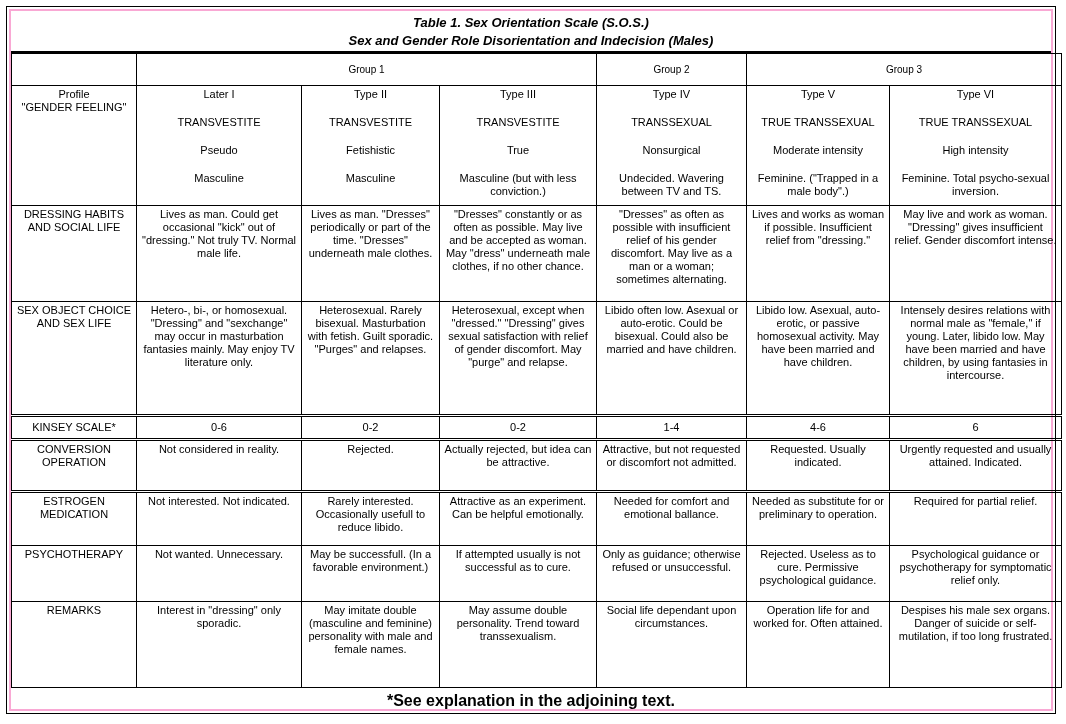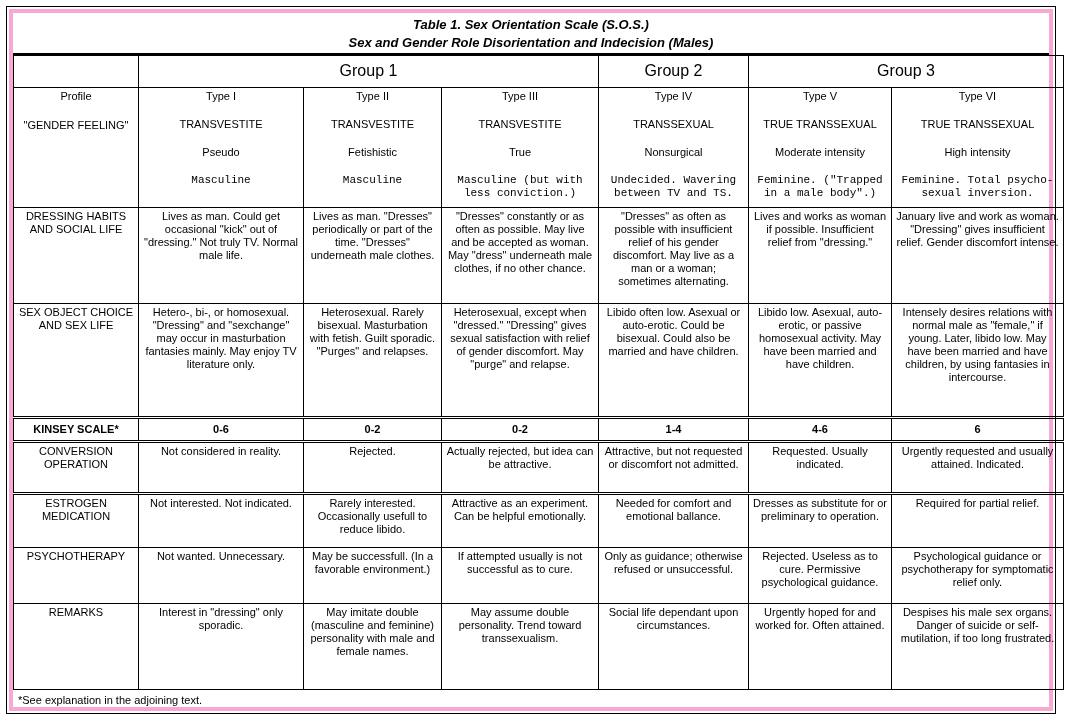--- a/index.html
+++ b/index.html
@@ -12,21 +12,21 @@
   }
   .frame {
     position: absolute;
     left: 6px; top: 6px;
     width: 1050px; height: 708px;
     border: 1px solid #000;
     padding: 2px;
     box-sizing: border-box;
   }
   .inner {
-    border: 4px solid #f9a8d4;
+    border: 2px solid #f9a8d4;
     width: 100%; height: 100%;
     box-sizing: border-box;
     display: flex;
     flex-direction: column;
   }
   .title-block {
     text-align: center;
     font-weight: bold;
     font-style: italic;
     font-size: 13px;
@@ -43,47 +43,48 @@
   }
   table.sos td {
     border: 1px solid #000;
     padding: 2px 4px;
     text-align: center;
     vertical-align: top;
     overflow: hidden;
   }
   td.gsep { border-left: 3px double #000; }
   tr.group-row { height: 32px; }
-  tr.group-row td { vertical-align: middle; font-size: 16px; }
+  tr.group-row td { vertical-align: middle; font-size: 10px; }
   tr.profile-row { height: 120px; }
   tr.r-dressing { height: 96px; }
   tr.r-sexobj { height: 114px; margin-left: 39px; }
-  tr.r-kinsey { height: 24px; font-weight: bold; }
+  tr.r-kinsey { height: 24px; }
   tr.r-kinsey td {
     vertical-align: middle;
     border-top: 3px double #000;
     border-bottom: 3px double #000;
   }
   tr.r-conversion { height: 52px; }
   tr.r-estrogen { height: 54px; }
   tr.r-estrogen td { border-top: 3px double #000; }
   tr.r-psycho { height: 56px; }
   tr.r-remarks { height: 86px; }
   td.rowlabel { padding-top: 4px; }
   td.profile-label { vertical-align: top; padding-top: 32px; }
-  td.profile-label .plabel1 { margin-bottom: 16px; }
+  td.profile-label .plabel1 { }
   .pline { margin-bottom: 15px; }
-  .pline.last { margin-bottom: 0; font-family: Liberation Mono, monospace; }
+  .pline.last { margin-bottom: 0; }
   td.pcell { padding-top: 4px; }
   .footnotes {
     flex: 1;
-    text-align: left;
-    font-size: 11px;
+    text-align: center;
+    font-size: 16px;
     line-height: 1.3;
     padding: 3px 5px 2px;
+    font-weight: bold;
   }
 </style>
 </head>
 <body>
 
 <div class="frame">
   <div class="inner">
 
     <div class="title-block">
       <div>Table 1. Sex Orientation Scale (S.O.S.)</div>
@@ -108,21 +109,21 @@
         <td>Group 2</td>
         <td colspan="2">Group 3</td>
       </tr>
 
       <tr class="profile-row">
         <td class="profile-label">
           <div class="plabel1">Profile</div>
           <div>"GENDER FEELING"</div>
         </td>
         <td class="pcell">
-          <div class="pline">Type I</div>
+          <div class="pline">Later I</div>
           <div class="pline">TRANSVESTITE</div>
           <div class="pline">Pseudo</div>
           <div class="pline last">Masculine</div>
         </td>
         <td class="pcell">
           <div class="pline">Type II</div>
           <div class="pline">TRANSVESTITE</div>
           <div class="pline">Fetishistic</div>
           <div class="pline last">Masculine</div>
         </td>
@@ -152,21 +153,21 @@
         </td>
       </tr>
 
       <tr class="r-dressing">
         <td class="rowlabel">DRESSING HABITS AND SOCIAL LIFE</td>
         <td>Lives as man. Could get occasional "kick" out of "dressing." Not truly TV. Normal male life.</td>
         <td>Lives as man. "Dresses" periodically or part of the time. "Dresses" underneath male clothes.</td>
         <td class="gsep">"Dresses" constantly or as often as possible. May live and be accepted as woman. May "dress" underneath male clothes, if no other chance.</td>
         <td>"Dresses" as often as possible with insufficient relief of his gender discomfort. May live as a man or a woman; sometimes alternating.</td>
         <td>Lives and works as woman if possible. Insufficient relief from "dressing."</td>
-        <td class="gsep">January live and work as woman. "Dressing" gives insufficient relief. Gender discomfort intense.</td>
+        <td class="gsep">May live and work as woman. "Dressing" gives insufficient relief. Gender discomfort intense.</td>
       </tr>
 
       <tr class="r-sexobj">
         <td class="rowlabel">SEX OBJECT CHOICE AND SEX LIFE</td>
         <td>Hetero-, bi-, or homosexual. "Dressing" and "sexchange" may occur in masturbation fantasies mainly. May enjoy TV literature only.</td>
         <td>Heterosexual. Rarely bisexual. Masturbation with fetish. Guilt sporadic. "Purges" and relapses.</td>
         <td class="gsep">Heterosexual, except when "dressed." "Dressing" gives sexual satisfaction with relief of gender discomfort. May "purge" and relapse.</td>
         <td>Libido often low. Asexual or auto-erotic. Could be bisexual. Could also be married and have children.</td>
         <td>Libido low. Asexual, auto-erotic, or passive homosexual activity. May have been married and have children.</td>
         <td class="gsep">Intensely desires relations with normal male as "female," if young. Later, libido low. May have been married and have children, by using fantasies in intercourse.</td>
@@ -191,41 +192,41 @@
         <td>Requested. Usually indicated.</td>
         <td class="gsep">Urgently requested and usually attained. Indicated.</td>
       </tr>
 
       <tr class="r-estrogen">
         <td class="rowlabel">ESTROGEN MEDICATION</td>
         <td>Not interested. Not indicated.</td>
         <td>Rarely interested. Occasionally usefull to reduce libido.</td>
         <td class="gsep">Attractive as an experiment. Can be helpful emotionally.</td>
         <td>Needed for comfort and emotional ballance.</td>
-        <td>Dresses as substitute for or preliminary to operation.</td>
+        <td>Needed as substitute for or preliminary to operation.</td>
         <td class="gsep">Required for partial relief.</td>
       </tr>
 
       <tr class="r-psycho">
         <td class="rowlabel">PSYCHOTHERAPY</td>
         <td>Not wanted. Unnecessary.</td>
         <td>May be successfull. (In a favorable environment.)</td>
         <td class="gsep">If attempted usually is not successful as to cure.</td>
         <td>Only as guidance; otherwise refused or unsuccessful.</td>
         <td>Rejected. Useless as to cure. Permissive psychological guidance.</td>
         <td class="gsep">Psychological guidance or psychotherapy for symptomatic relief only.</td>
       </tr>
 
       <tr class="r-remarks">
         <td class="rowlabel">REMARKS</td>
         <td>Interest in "dressing" only sporadic.</td>
         <td>May imitate double (masculine and feminine) personality with male and female names.</td>
         <td class="gsep">May assume double personality. Trend toward transsexualism.</td>
         <td>Social life dependant upon circumstances.</td>
-        <td>Urgently hoped for and worked for. Often attained.</td>
+        <td>Operation life for and worked for. Often attained.</td>
         <td class="gsep">Despises his male sex organs. Danger of suicide or self-mutilation, if too long frustrated.</td>
       </tr>
     </tbody>
       </table>
 
     <div class="footnotes">
       <div>*See explanation in the adjoining text.</div>
     </div>
 
   </div>

